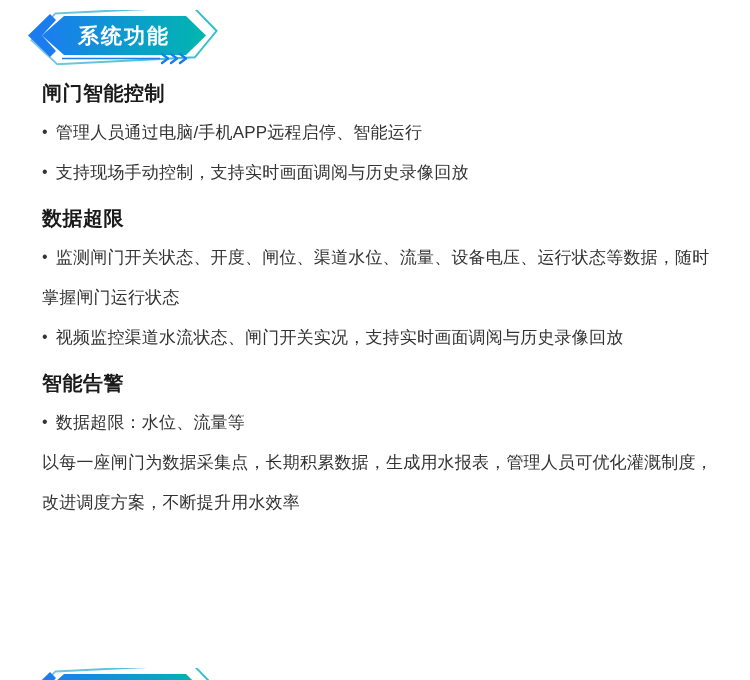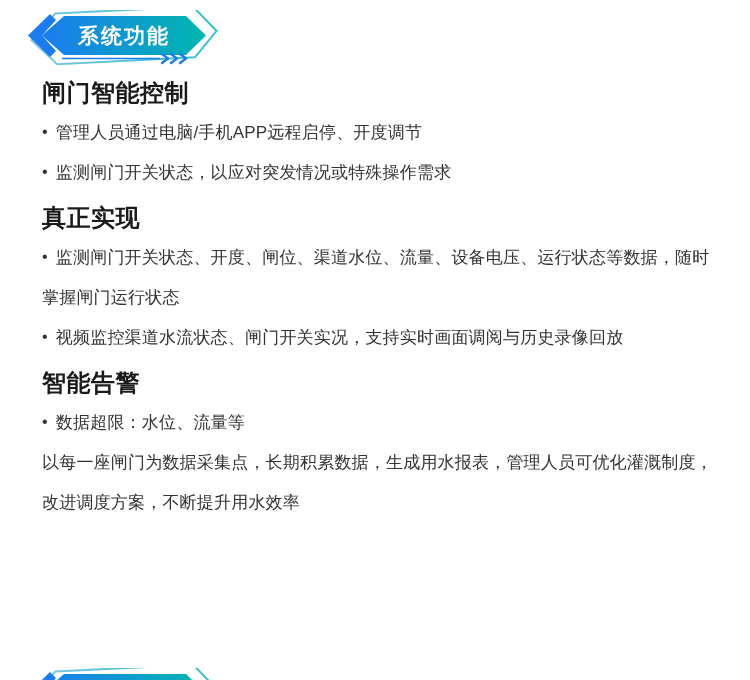--- a/index.html
+++ b/index.html
@@ -6,21 +6,21 @@
   body{
     width:750px;height:680px;overflow:hidden;position:relative;
     background:#ffffff;
     font-family:"Liberation Sans","DejaVu Sans",sans-serif;
   }
   .badge-wrap{margin:10px 0 0 18px;}
   .badge-wrap svg{display:block;}
   .content{padding:0 30px 0 42px;width:676px;}
   section{margin:0;padding:0;}
   .sec-title{
-    font-size:24px;font-weight:700;color:#1a1a1a;
+    font-size:20px;font-weight:700;color:#1a1a1a;
     line-height:40px;margin:5px 0 0;letter-spacing:.5px;
   }
   .sec-title.first{margin-top:3px;}
   .bullet,.para{
     font-size:17px;color:#333333;line-height:40px;margin:0;
     letter-spacing:.2px;
   }
   .dot{display:inline-block;margin-right:8px;font-size:16px;transform:translateY(-1px);}
   .badge-text{
     font-family:"Liberation Sans","DejaVu Sans",sans-serif;
@@ -62,26 +62,26 @@
       <polyline points="153,44 159,48.5 153,53"></polyline>
       <polyline points="162,44 168,48.5 162,53"></polyline>
     </g>
   </svg>
 </div>
 
 <div class="content">
 
   <section>
     <div class="sec-title first">闸门智能控制</div>
-    <p class="bullet"><span class="dot">•</span><span>管理人员通过电脑/手机APP远程启停、开度调节</span></p>
-    <p class="bullet"><span class="dot">•</span><span>监测闸门开关状态，以应对突发情况或特殊操作需求</span></p>
+    <p class="bullet"><span class="dot">•</span><span>管理人员通过电脑/手机APP远程启停、智能运行</span></p>
+    <p class="bullet"><span class="dot">•</span><span>支持现场手动控制，支持实时画面调阅与历史录像回放</span></p>
   </section>
 
   <section>
-    <div class="sec-title">真正实现</div>
+    <div class="sec-title">数据超限</div>
     <p class="bullet"><span class="dot">•</span><span>监测闸门开关状态、开度、闸位、渠道水位、流量、设备电压、运行状态等数据，随时掌握闸门运行状态</span></p>
     <p class="bullet"><span class="dot">•</span><span>视频监控渠道水流状态、闸门开关实况，支持实时画面调阅与历史录像回放</span></p>
   </section>
 
   <section>
     <div class="sec-title">智能告警</div>
     <p class="bullet"><span class="dot">•</span><span>数据超限：水位、流量等</span></p>
   </section>
 
   <section>

